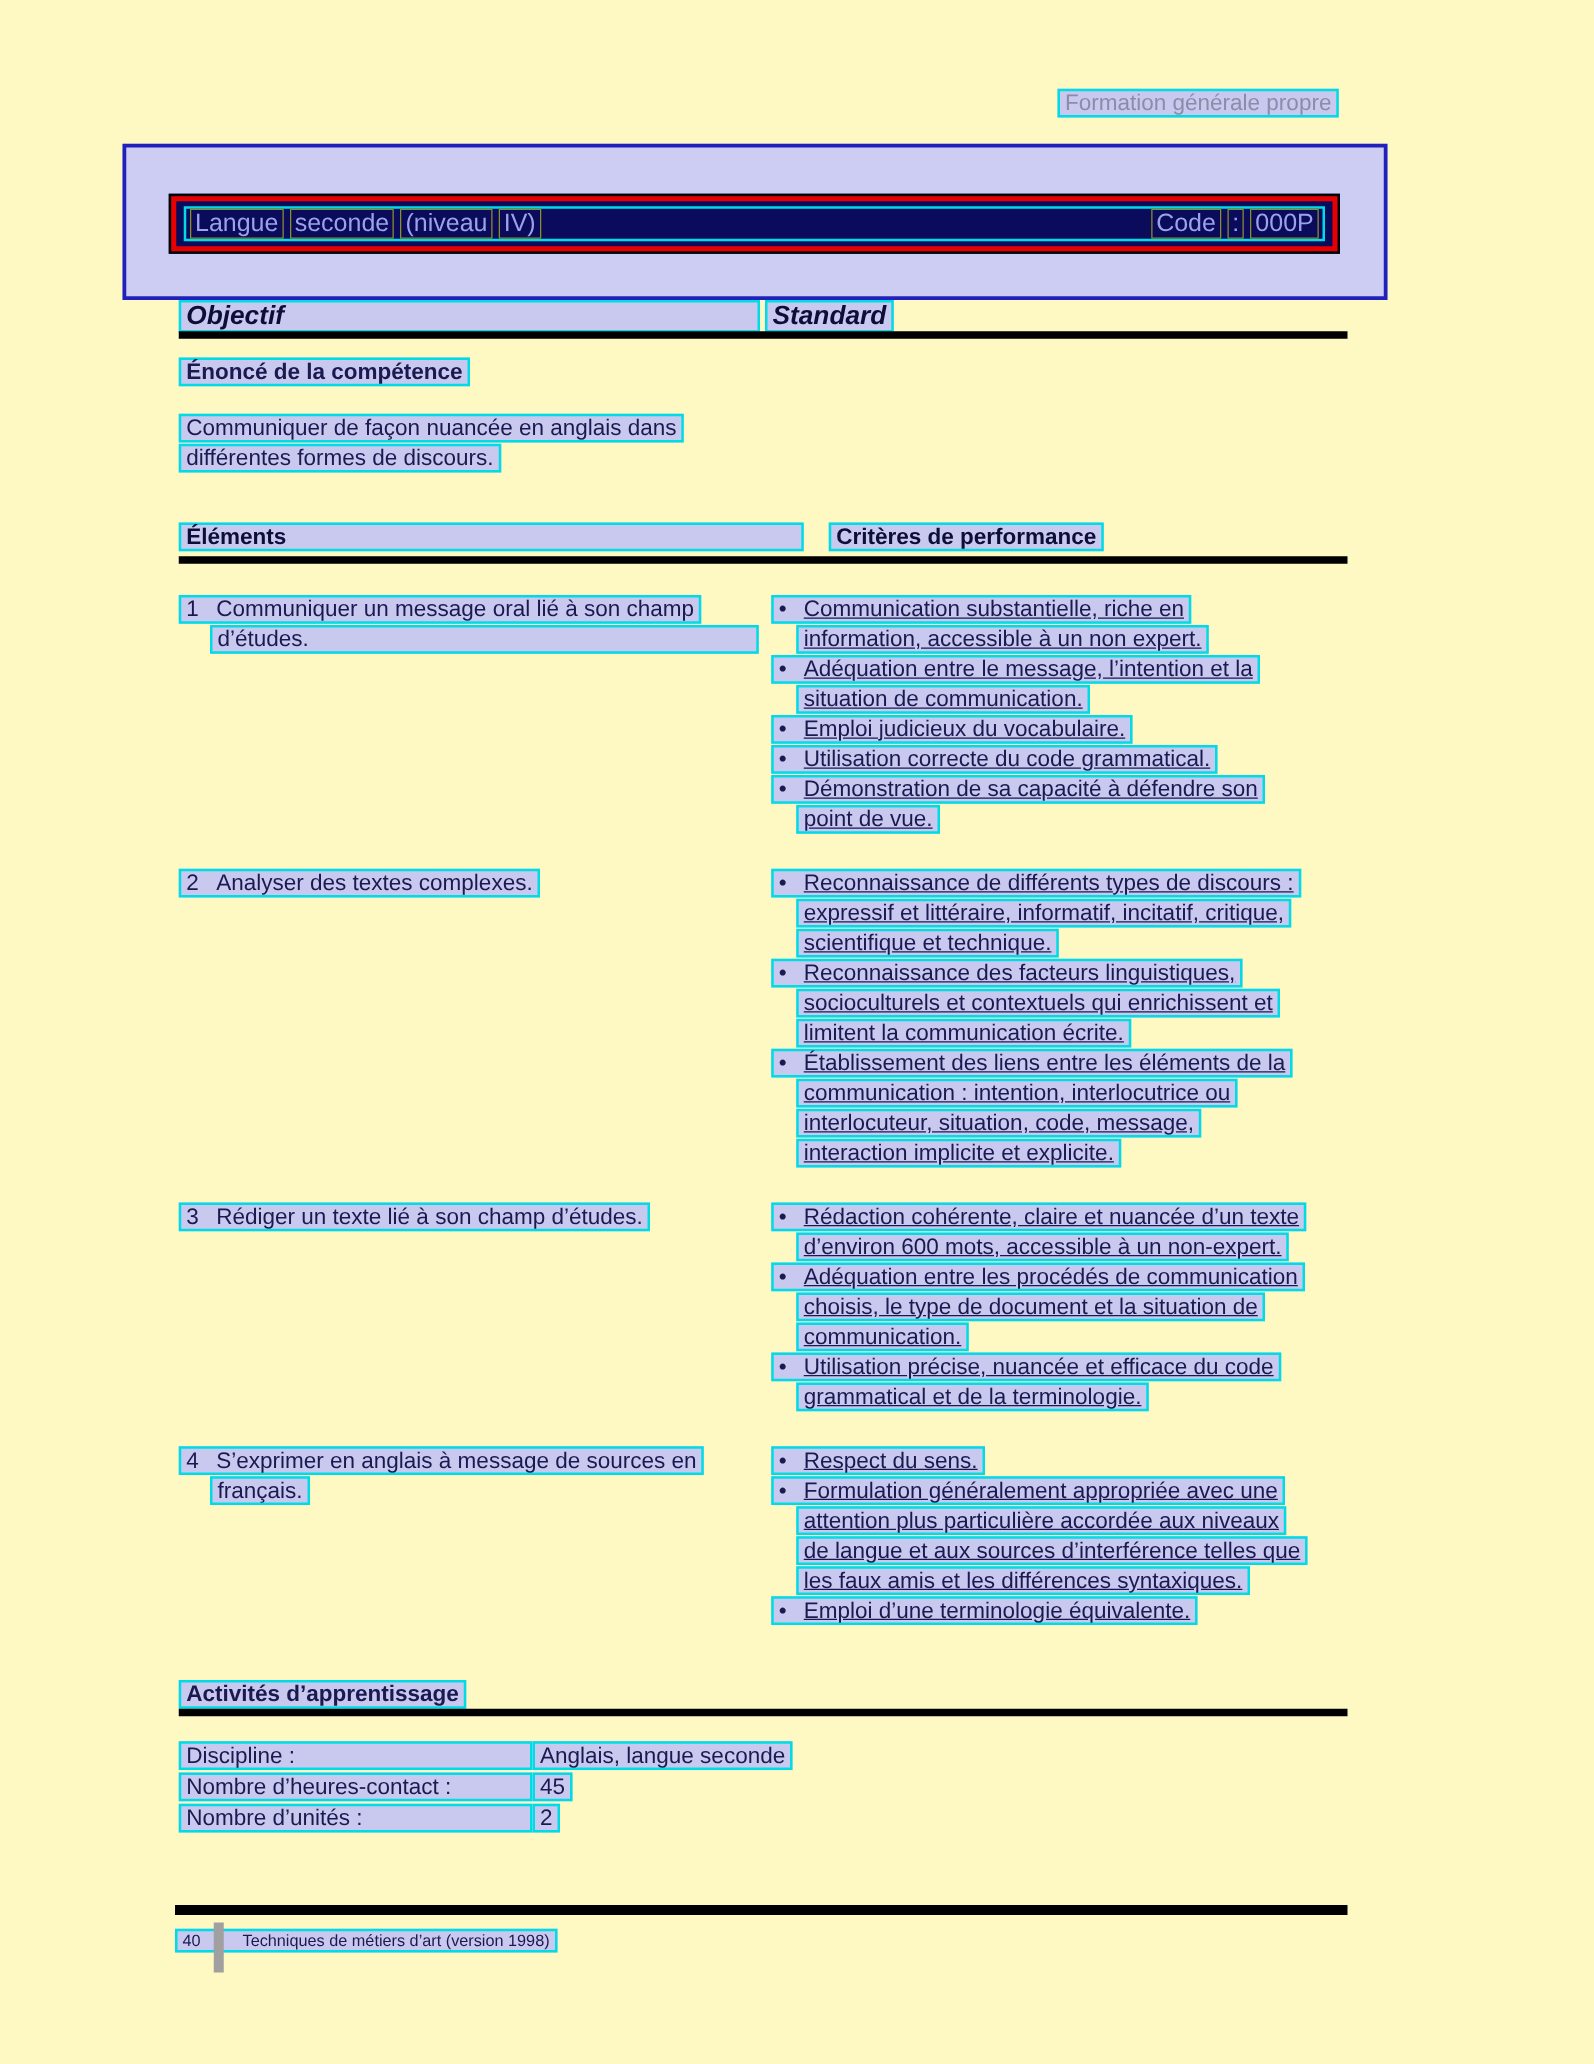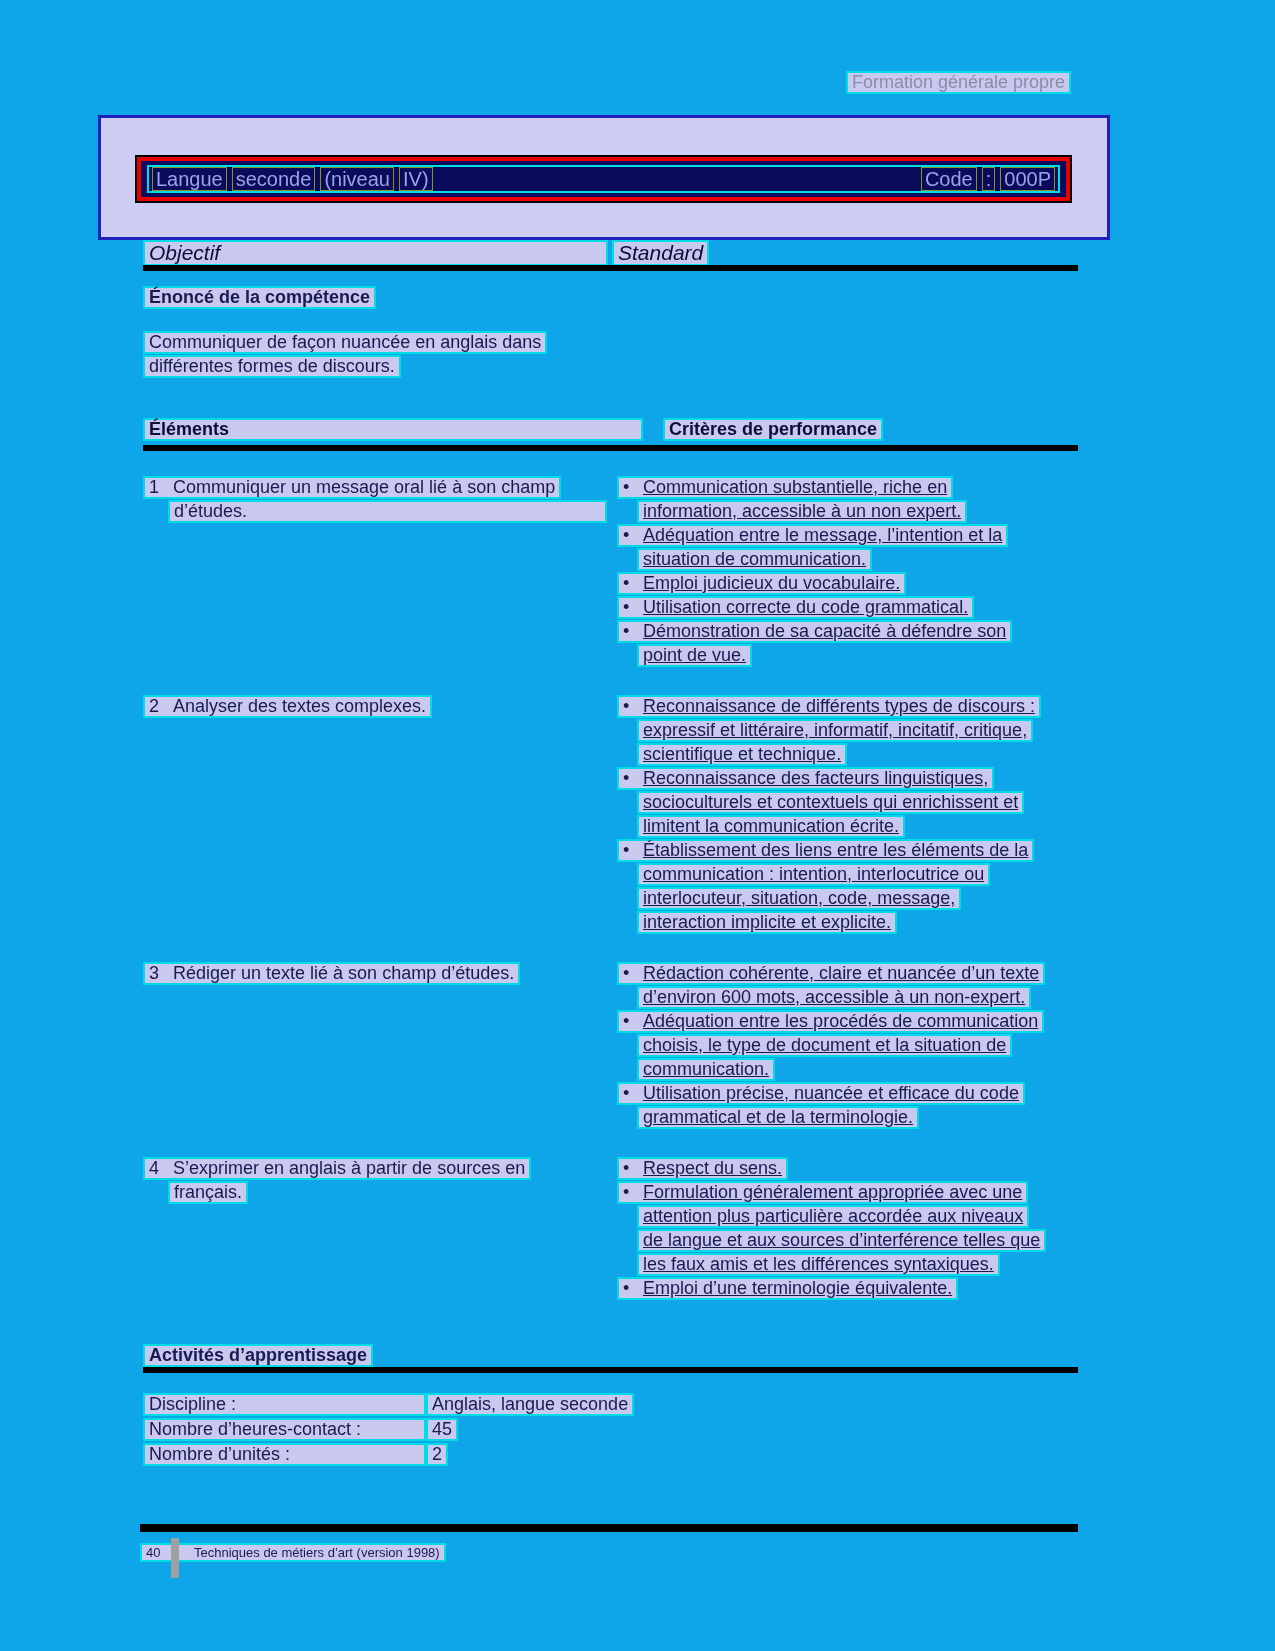--- a/index.html
+++ b/index.html
@@ -1,16 +1,16 @@
 <!DOCTYPE html>
 <html style="--c-hl-fill: #c9c9f0; --c-hl-border: #00dce6; --c-text: #1a1a50; --c-panel-fill: #cdcdf4; --c-panel-border: #2020bb; --c-navy: #0b0b5c; --c-red: #e80000; --c-word-border: #8f8f2a; --c-banner-text: #9aa2e8; --c-gray-text: #8c8ca8; --c-bar-gray: #a0a0a0;"><head>
 <meta charset="utf-8">
 <style>
   html,body{margin:0;padding:0;background:#ffffff;}
-  .page{position:relative;width:1275px;height:1651px;background:#0ea5e9;
+  .page{position:relative;width:1275px;height:1651px;background:#fef9c3;
         font-family:"Liberation Sans","DejaVu Sans",sans-serif;color:var(--c-text);overflow:hidden;}
 
   
   .hl{display:block;width:fit-content;background:var(--c-hl-fill);
       border:2px solid var(--c-hl-border);padding:0 4px;margin:0 0 1px 0;
       font-size:18px;line-height:19px;color:var(--c-text);white-space:nowrap;}
   .bold{font-weight:bold;}
 
   
   .corner{position:absolute;top:71px;left:846px;}
@@ -25,21 +25,21 @@
                  display:flex;align-items:center;}
   .bannerline{display:flex;justify-content:space-between;align-items:center;
               margin:16px 6px;width:100%;height:28px;border:2px solid var(--c-hl-border);
               box-sizing:border-box;padding:0 3px;}
   .bword{display:inline-block;border:1px solid var(--c-word-border);color:var(--c-banner-text);
          font-size:20px;line-height:22px;padding:0 3px;margin-right:5px;}
   .bword:last-child{margin-right:0;}
 
   
   .obj-row{position:absolute;top:240px;left:143px;width:935px;display:flex;}
-  .obj-row .hl{font-size:21px;line-height:22px;font-weight:normal;font-style:italic;color:#0d0d3a;}
+  .obj-row .hl{font-size:21px;line-height:22px;font-weight:bold;font-style:italic;color:#0d0d3a;}
   .obj-left{width:465px;box-sizing:border-box;margin-right:4px;}
 
   .rule{position:absolute;left:143px;width:935px;height:6px;background:#000000;}
   .rule1{top:265px;} .rule2{top:445px;} .rule3{top:1367px;}
   .rule4{top:1524px;left:140px;width:938px;height:8px;}
 
   .enonce{position:absolute;top:286px;left:143px;}
   .competence-lines{position:absolute;top:331px;left:143px;}
 
   .tbl-head{position:absolute;top:418px;left:143px;width:935px;display:flex;}
@@ -157,21 +157,21 @@
           <div class="hl crit-line cont"><span>d’environ 600 mots, accessible à un non-expert.</span></div>
           <div class="hl crit-line"><span class="bullet">•</span><span>Adéquation entre les procédés de communication</span></div>
           <div class="hl crit-line cont"><span>choisis, le type de document et la situation de</span></div>
           <div class="hl crit-line cont"><span>communication.</span></div>
           <div class="hl crit-line"><span class="bullet">•</span><span>Utilisation précise, nuancée et efficace du code</span></div>
           <div class="hl crit-line cont"><span>grammatical et de la terminologie.</span></div>
         </div>
       </div>
       <div class="item-row">
         <div class="col-left">
-          <div class="hl left-line"><span class="item-num">4</span><span>S’exprimer en anglais à partir de sources en</span></div>
+          <div class="hl left-line"><span class="item-num">4</span><span>S’exprimer en anglais à message de sources en</span></div>
           <div class="hl left-line cont"><span>français.</span></div>
         </div>
         <div class="col-right">
           <div class="hl crit-line"><span class="bullet">•</span><span>Respect du sens.</span></div>
           <div class="hl crit-line"><span class="bullet">•</span><span>Formulation généralement appropriée avec une</span></div>
           <div class="hl crit-line cont"><span>attention plus particulière accordée aux niveaux</span></div>
           <div class="hl crit-line cont"><span>de langue et aux sources d’interférence telles que</span></div>
           <div class="hl crit-line cont"><span>les faux amis et les différences syntaxiques.</span></div>
           <div class="hl crit-line"><span class="bullet">•</span><span>Emploi d’une terminologie équivalente.</span></div>
         </div>

